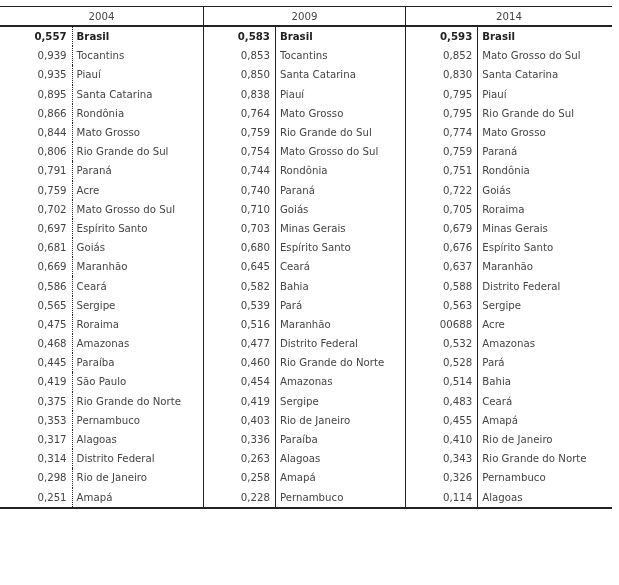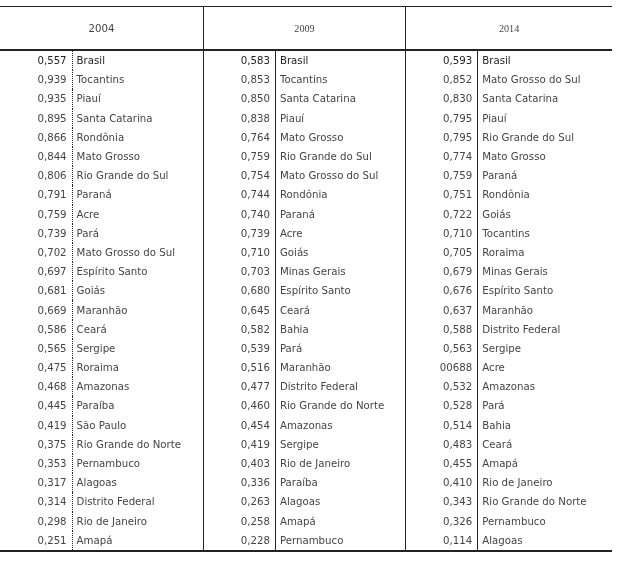--- a/index.html
+++ b/index.html
@@ -3,29 +3,29 @@
 <meta charset="utf-8">
 <style>
   html, body { margin:0; padding:0; background:#ffffff; }
   body { width:619px; height:585px; overflow:hidden; font-family:"DejaVu Sans", sans-serif; color:#333; }
   #tbl-wrap { position:absolute; left:0; top:6px; width:612px; }
   table { border-collapse:collapse; table-layout:fixed; width:612px; font-size:10.2px; }
   col.v { width:72px; }
   col.n1 { width:131px; }
   col.n2 { width:130px; }
   col.n3 { width:134px; }
-  thead th { font-weight:normal; height:18px; border-top:1px solid #222; border-bottom:2px solid #222; text-align:center; color:#444; padding:12px; }
-  thead th.sep { border-left:1px solid #222;font-family:Liberation Serif, serif; }
+  thead th { font-weight:normal; height:18px; border-top:1px solid #222; border-bottom:2px solid #222; text-align:center; color:#444; padding:0; }
+  thead th.sep { border-left:1px solid #222; }
   tbody td { height:19.2px; padding:0; white-space:nowrap; overflow:hidden; }
   td.val { text-align:right; padding-right:5px; color:#444; }
   td.name { text-align:left; padding-left:4px; color:#444; }
   td.dotted { border-left:1px dotted #222; }
   td.solid { border-left:1px solid #222; }
   td.blk { border-left:1px solid #222; }
-  tr.first td { font-weight:normal; color:#222; }
+  tr.first td { font-weight:bold; color:#222; }
   tbody tr:last-child td { border-bottom:2px solid #222; }
 </style>
 </head>
 <body>
 
 <div id="tbl-wrap">
   <table>
     <colgroup>
       <col class="v">
         <col class="n1">
@@ -108,28 +108,20 @@
         </tr>
         <tr>
           <td class="val">0,759</td>
           <td class="name dotted">Acre</td>
           <td class="val blk">0,740</td>
           <td class="name solid">Paraná</td>
           <td class="val blk">0,722</td>
           <td class="name solid">Goiás</td>
         </tr>
         <tr>
-          <td class="val">0,739</td>
-          <td class="name dotted">Pará</td>
-          <td class="val blk">0,739</td>
-          <td class="name solid">Acre</td>
-          <td class="val blk">0,710</td>
-          <td class="name solid">Tocantins</td>
-        </tr>
-        <tr>
           <td class="val">0,702</td>
           <td class="name dotted">Mato Grosso do Sul</td>
           <td class="val blk">0,710</td>
           <td class="name solid">Goiás</td>
           <td class="val blk">0,705</td>
           <td class="name solid">Roraima</td>
         </tr>
         <tr>
           <td class="val">0,697</td>
           <td class="name dotted">Espírito Santo</td>

